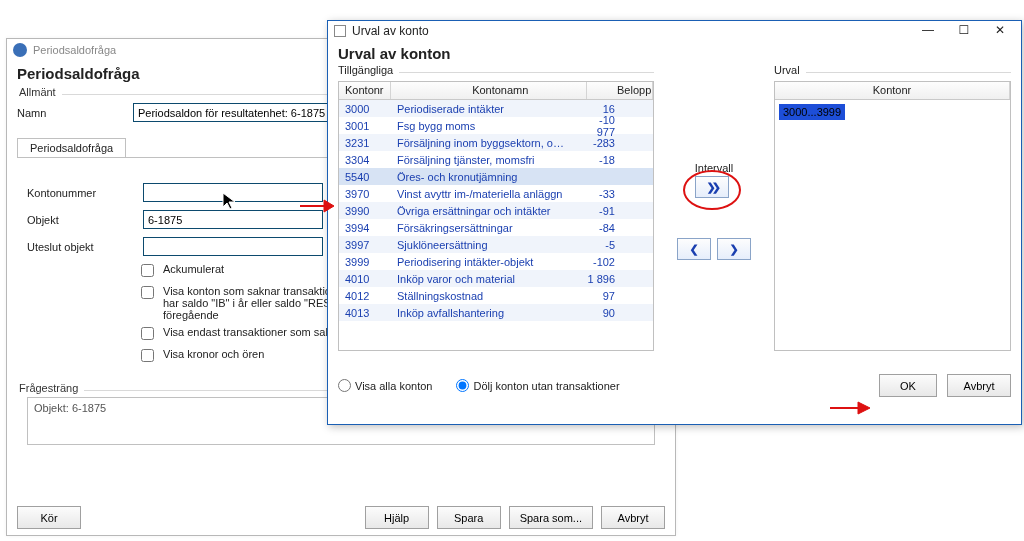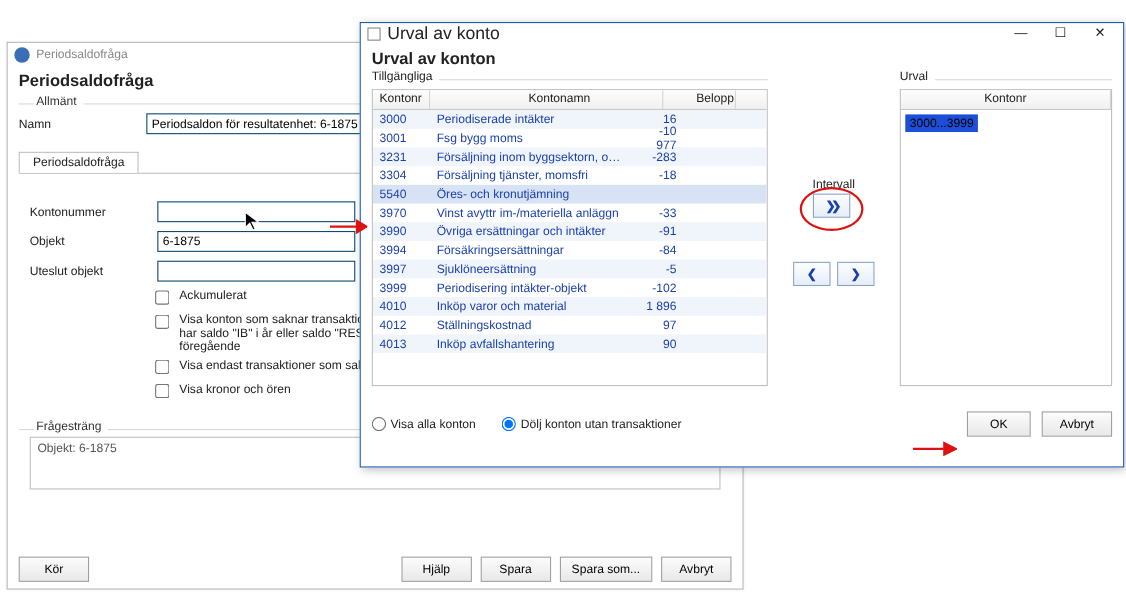--- a/index.html
+++ b/index.html
@@ -42,21 +42,21 @@
     font-weight: 600;
   }
   .group {
     margin: 4px 10px;
     border-top: 1px solid #d9d9d9;
     padding-top: 2px;
     position: relative;
   }
   .group > legend {
     position: absolute;
-    top: -9px; left: 14px;
+    top: -9px; left: 0;
     background: #fff;
     padding-right: 6px;
     color: #333;
   }
   .row {
     display: flex;
     align-items: center;
     margin: 6px 0;
     gap: 6px;
   }
@@ -145,21 +145,21 @@
     height: 20px;
     display: flex;
     align-items: center;
     gap: 6px;
     padding: 0 6px;
   }
   .dlg-title .icon-sq {
     width: 12px; height: 12px;
     border: 1px solid #888;
   }
-  .dlg-title .caps { flex: 1; font-size: 16px; color: #222; }
+  .dlg-title .caps { flex: 1; font-size: 12px; color: #222; }
   .dlg-title .winbtn {
     width: 30px; height: 17px;
     text-align: center;
     line-height: 14px;
     font-size: 12px;
     cursor: pointer;
   }
   .dlg-heading {
     font-size: 15px;
     font-weight: 600;
@@ -355,21 +355,21 @@
     <span class="icon-sq"></span>
     <span class="caps">Urval av konto</span>
     <span class="winbtn">—</span>
     <span class="winbtn">☐</span>
     <span class="winbtn">✕</span>
   </div>
   <div class="dlg-heading">Urval av konton</div>
 
   <div class="dlg-body">
 
-    <div class="panel" style="width:360px">
+    <div class="panel" style="width:316px">
       <span class="panel-legend">Tillgängliga</span>
       <div class="list" style="margin-top:6px">
         <div class="list-head">
           <div style="width:52px">Kontonr</div>
           <div style="width:188px;text-align:center">Kontonamn</div>
           <div style="width:42px;text-align:right">Belopp</div>
         </div>
         <div class="list-body" id="avail-body">
             <div class="trow">
               <div class="c-num">3000</div>

